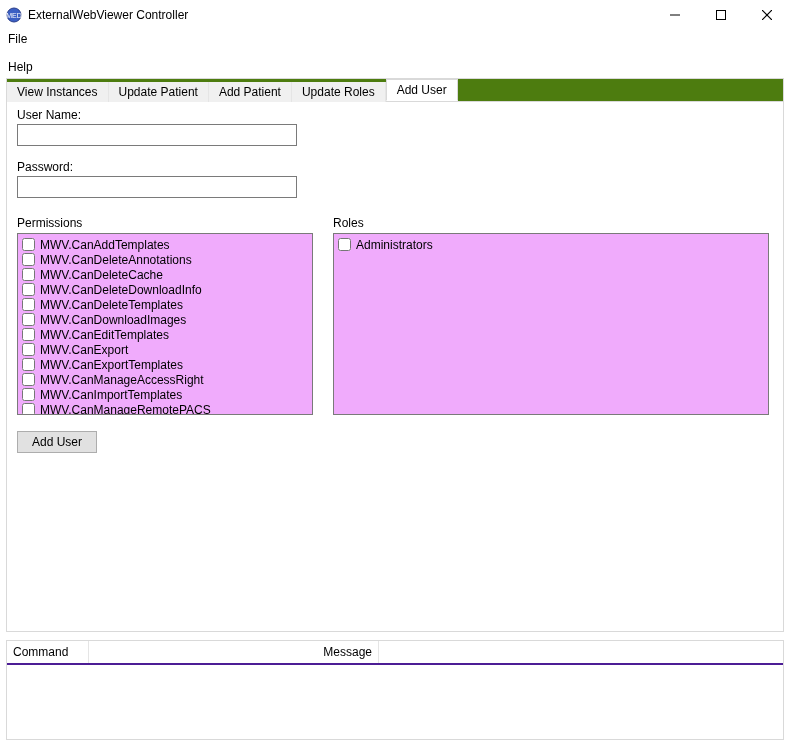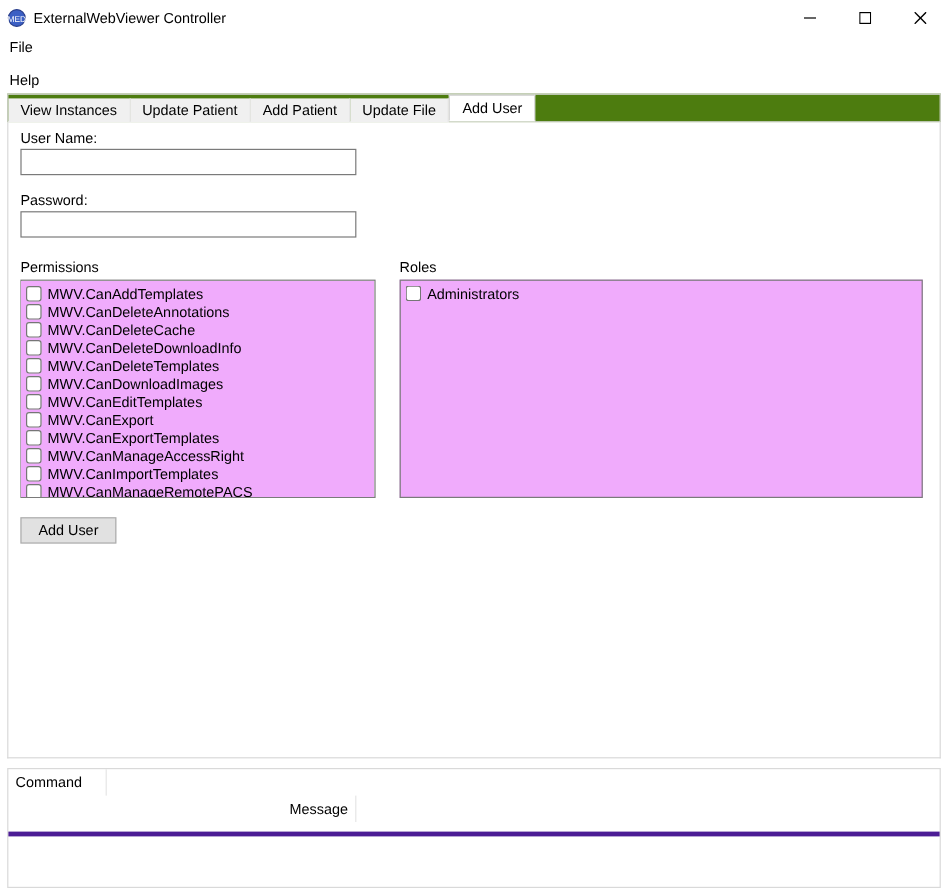--- a/index.html
+++ b/index.html
@@ -125,22 +125,21 @@
   }
   .add-user-btn { margin-top: 16px; }
   .log-table-wrap {
     border: 1px solid #d9d9d9;
     margin-top: 8px;
     height: 100px;
     background: #fff;
   }
   .log-header {
     display: flex;
-    border-bottom: 4px solid #4c1d95;
-    flex-direction: column;
+    border-bottom: 2px solid #4c1d95;
   }
   .log-header .col {
     padding: 4px 6px;
     border-right: 1px solid #e5e5e5;
   }
   .col-cmd { width: 82px; }
   .col-msg { width: 290px; text-align: right; }
   .clear-log-btn { margin-top: 6px; display: inline-block; text-decoration: underline; }
   
   .listbox::-webkit-scrollbar { width: 17px; }
@@ -180,21 +179,21 @@
 <div class="menubar">
   <span class="menu-item">File</span>
   <span class="menu-item">Help</span>
 </div>
 
 <div class="outer">
   <div class="tabs-header">
     <div class="tab">View Instances</div>
     <div class="tab">Update Patient</div>
     <div class="tab">Add Patient</div>
-    <div class="tab">Update File</div>
+    <div class="tab">Update Roles</div>
     <div class="tab active">Add User</div>
   </div>
 
   <div class="tab-content">
     <div class="field-label">User Name:</div>
     <input type="text" class="text-input" value="" style="">
 
     <div class="field-label">Password:</div>
     <input type="password" class="text-input" value="" style="">
 

